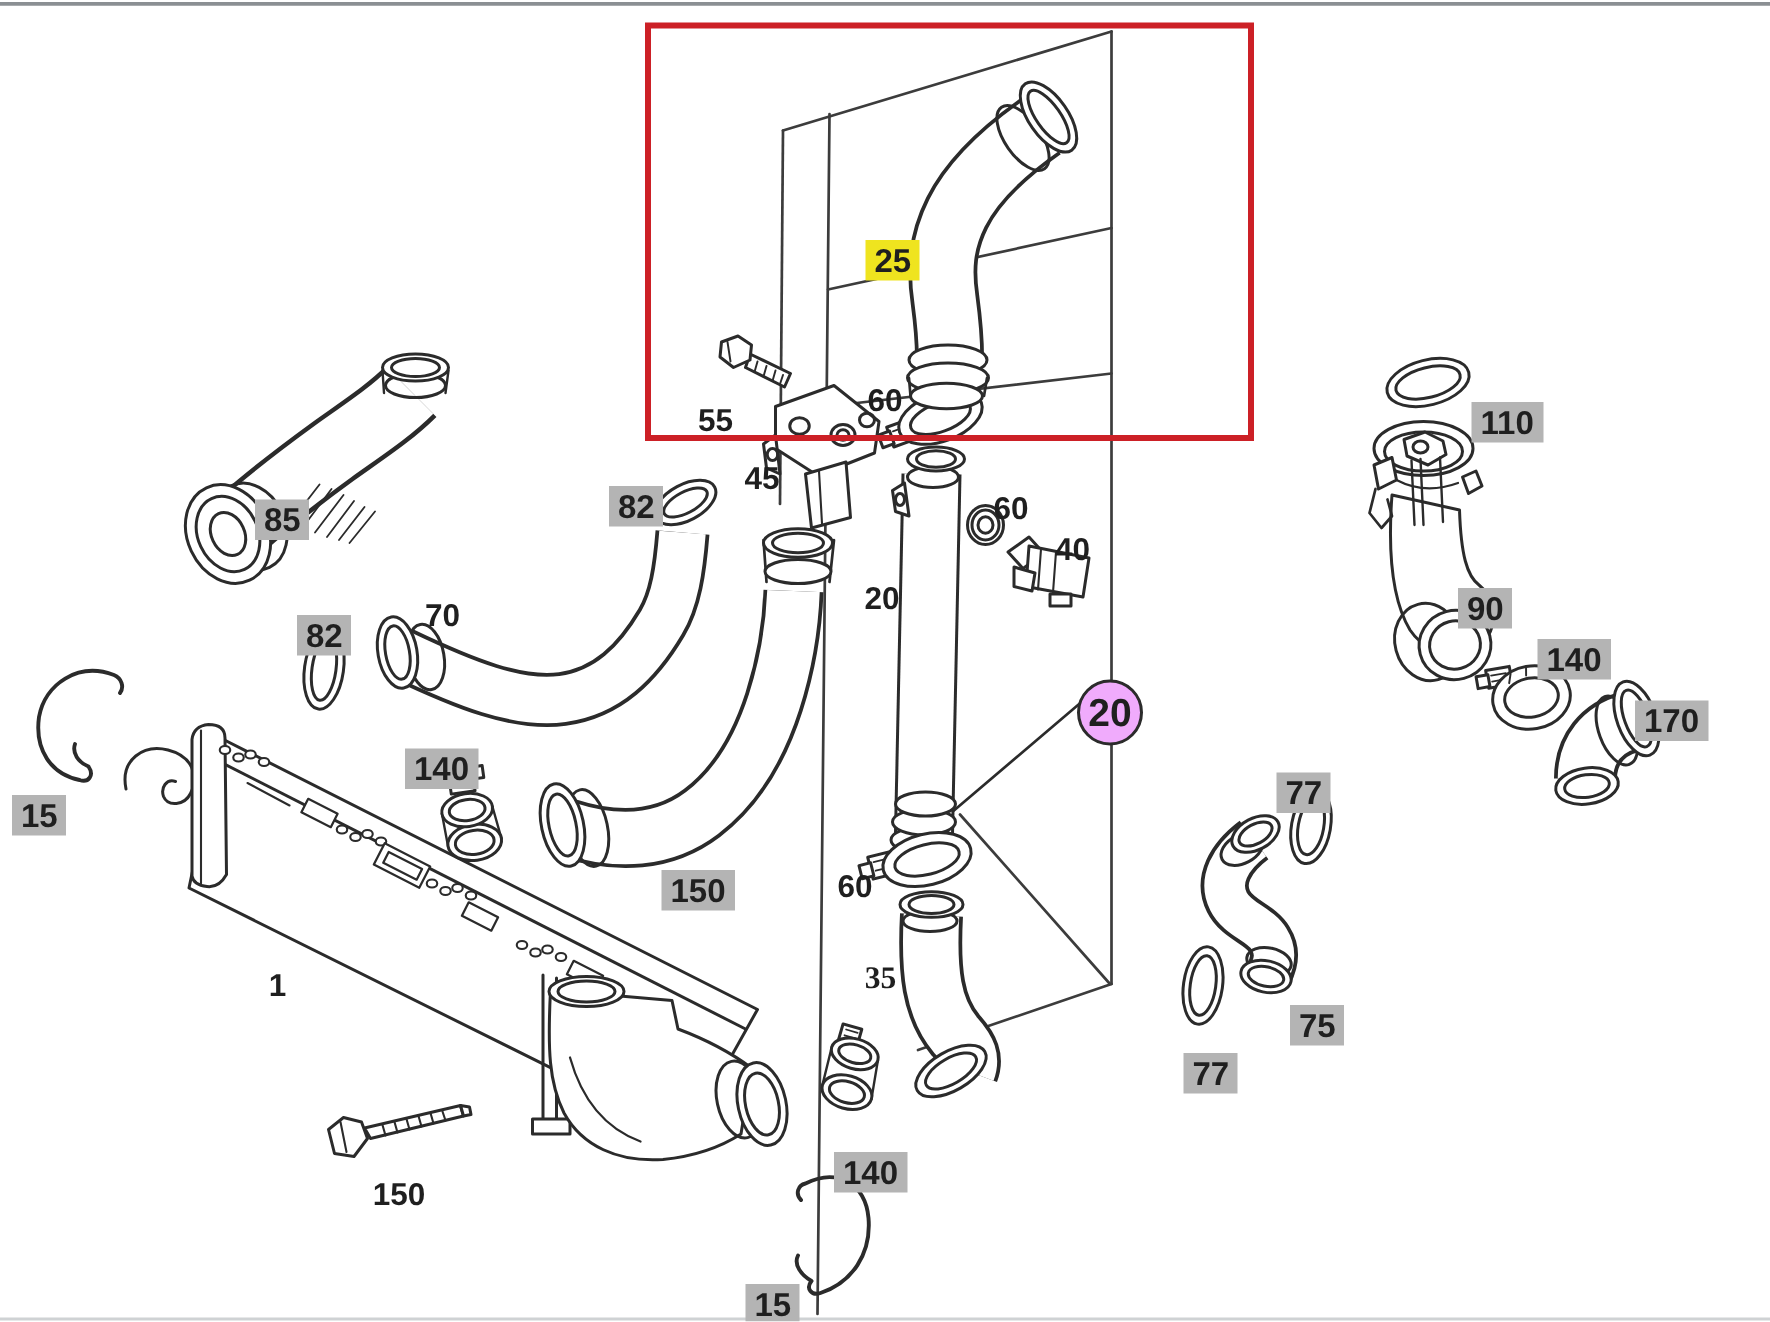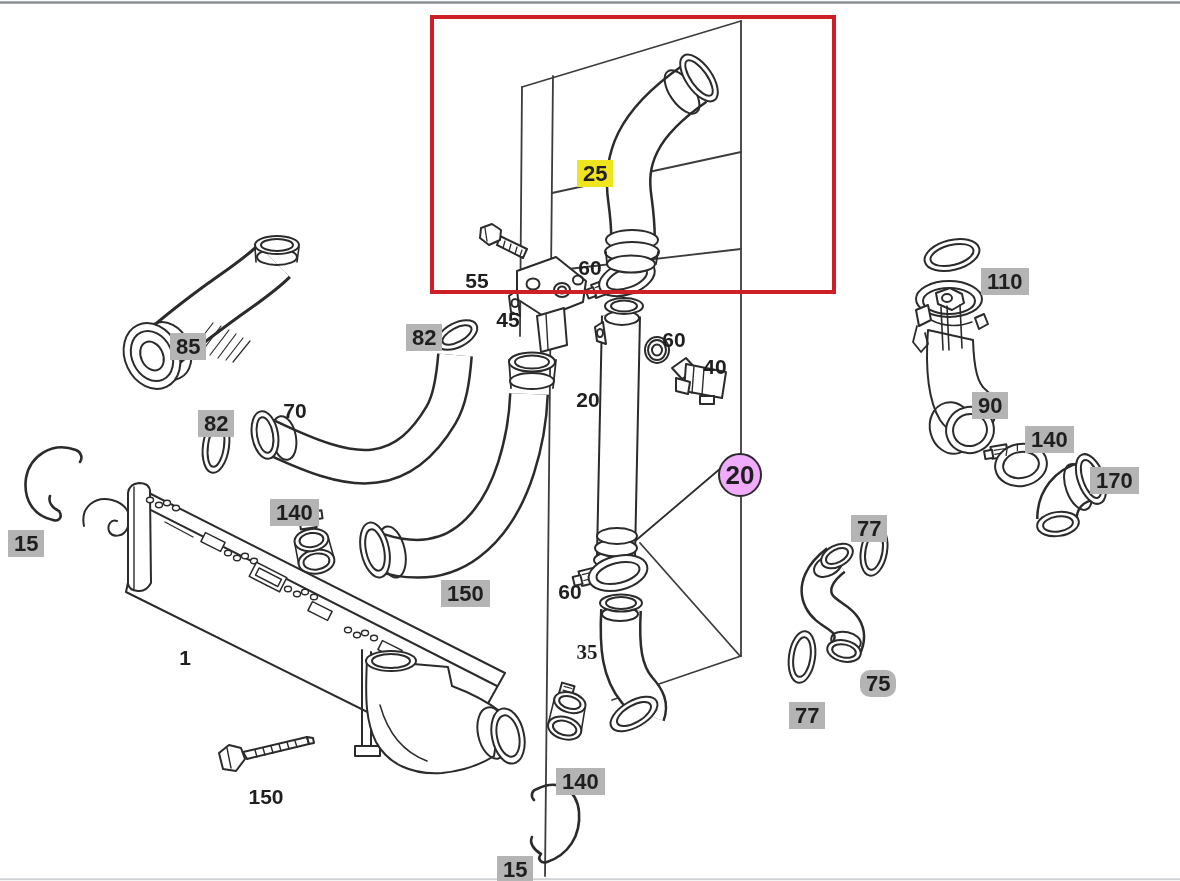--- a/index.html
+++ b/index.html
@@ -360,18 +360,18 @@
       <div class="lbl gray" style="left: 441px; top: 562px;">150</div>
       <div class="lbl plain" style="left: 185px; top: 640px;">1</div>
       <div class="lbl plain" style="left: 266px; top: 779px;">150</div>
       <div class="lbl gray" style="left: 556px; top: 750px;">140</div>
       <div class="lbl gray" style="left: 497px; top: 838px;">15</div>
       <div class="lbl gray" style="left: 981px; top: 250px;">110</div>
       <div class="lbl gray" style="left: 972px; top: 374px;">90</div>
       <div class="lbl gray" style="left: 1025px; top: 408px;">140</div>
       <div class="lbl gray" style="left: 1090px; top: 449px;">170</div>
       <div class="lbl gray" style="left: 851px; top: 497px;">77</div>
-      <div class="lbl gray" style="left: 860px; top: 652px; border-radius: 10px;">75</div>
+      <div class="lbl gray" style="left: 860px; top: 652px;">75</div>
       <div class="lbl gray" style="left: 789px; top: 684px;">77</div>
     </div>
 <div class="hbox" style="left: 430px; top: 15px; width: 398px; height: 271px; border-color: rgb(204, 32, 38);"></div>
 
 </div>
 
 </body></html>

